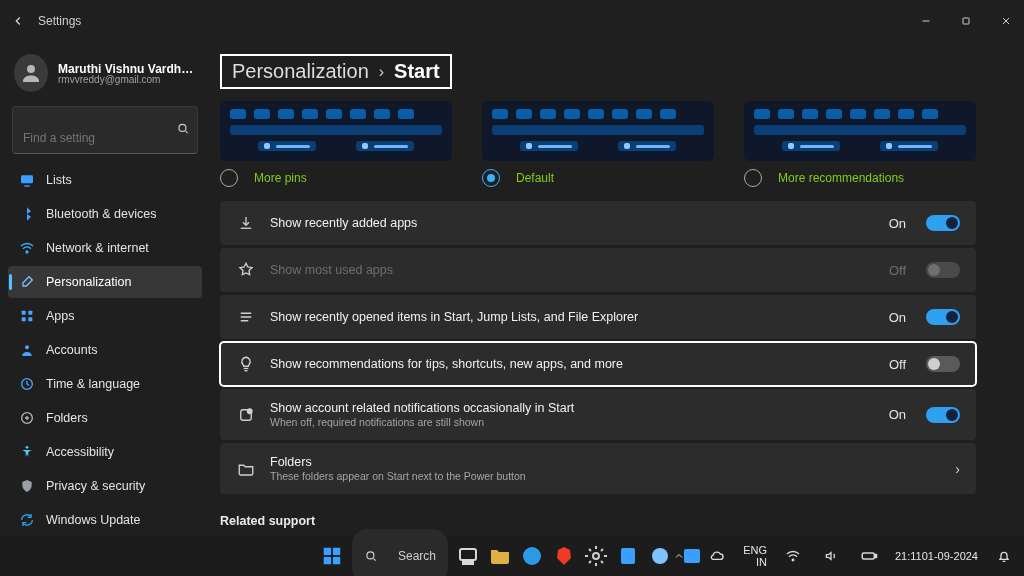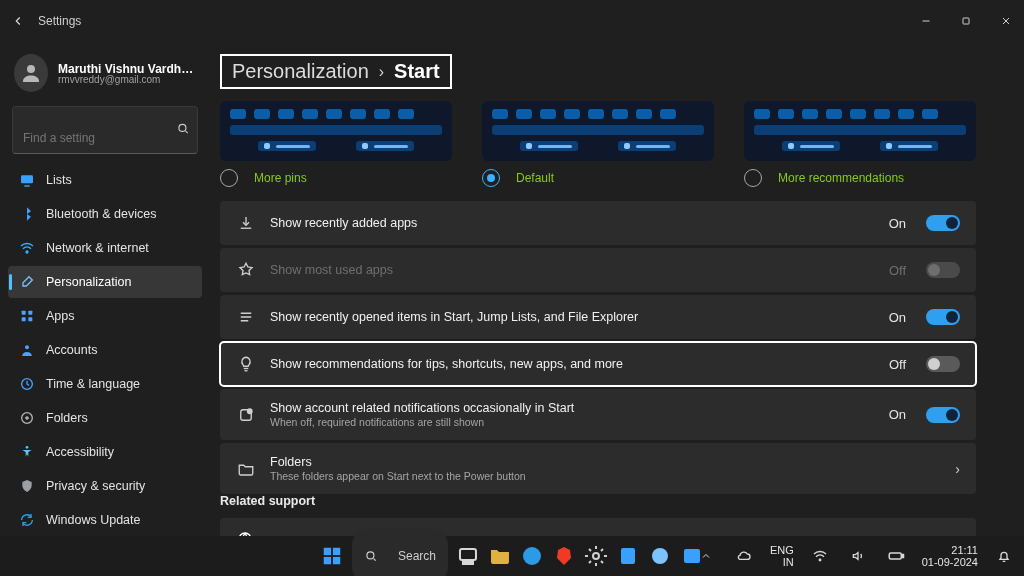--- a/index.html
+++ b/index.html
@@ -101,32 +101,32 @@
   .state{color:#e6e6e6;font-size:13px;margin-right:6px}
   .srow.dis .state{color:var(--disabled)}
   .toggle{width:34px;height:16px;border-radius:10px;background:#5a5a5a;position:relative}
   .toggle::after{content:"";position:absolute;top:2px;left:2px;width:12px;height:12px;border-radius:50%;background:#cfcfcf}
   .toggle.on{background:#2ea0ef}
   .toggle.on::after{left:auto;right:2px;background:#10233a}
   .srow.dis .toggle{background:#4a4a4a}
   .srow.dis .toggle::after{background:#6e6e6e}
   .chev{color:#cfcfcf;font-size:14px;margin-left:6px}
 
-  .related{margin-top:0;color:#eaeaea;font-weight:600;font-size:12.5px}
+  .related{margin-top:20px;color:#eaeaea;font-weight:600;font-size:12.5px}
   .help{margin-top:10px;display:flex;align-items:center;gap:14px;background:var(--row);padding:12px 16px;border-radius:4px}
 
   
   .taskbar{
     position:fixed;left:0;right:0;bottom:0;height:40px;background:#1c1c1c;display:flex;align-items:center;gap:8px;padding:0 8px;
   }
   .tb-center{position:absolute;left:50%;transform:translateX(-50%);display:flex;align-items:center;gap:8px}
   .tb-ico{width:24px;height:24px;display:inline-flex;align-items:center;justify-content:center;color:#d8d8d8;cursor:pointer}
   .tb-search{display:flex;align-items:flex-start;gap:20px;background:#2a2a2a;border-radius:16px;padding:20px 12px;color:#cfcfcf}
   .tb-right{margin-left:auto;display:flex;align-items:center;gap:14px;color:#e6e6e6;font-size:11px}
-  .clock{display:flex;flex-direction:column;align-items:flex-end;line-height:1.1}
+  .clock{display:flex;align-items:flex-end;line-height:1.1}
   .lang{display:flex;flex-direction:column;align-items:flex-end;line-height:1.1}
 
   
   .content::-webkit-scrollbar{width:8px}
   .content::-webkit-scrollbar-thumb{background:#3a3a3a;border-radius:4px}
 </style>
 </head>
 <body>
 
 <div class="title-bar">

